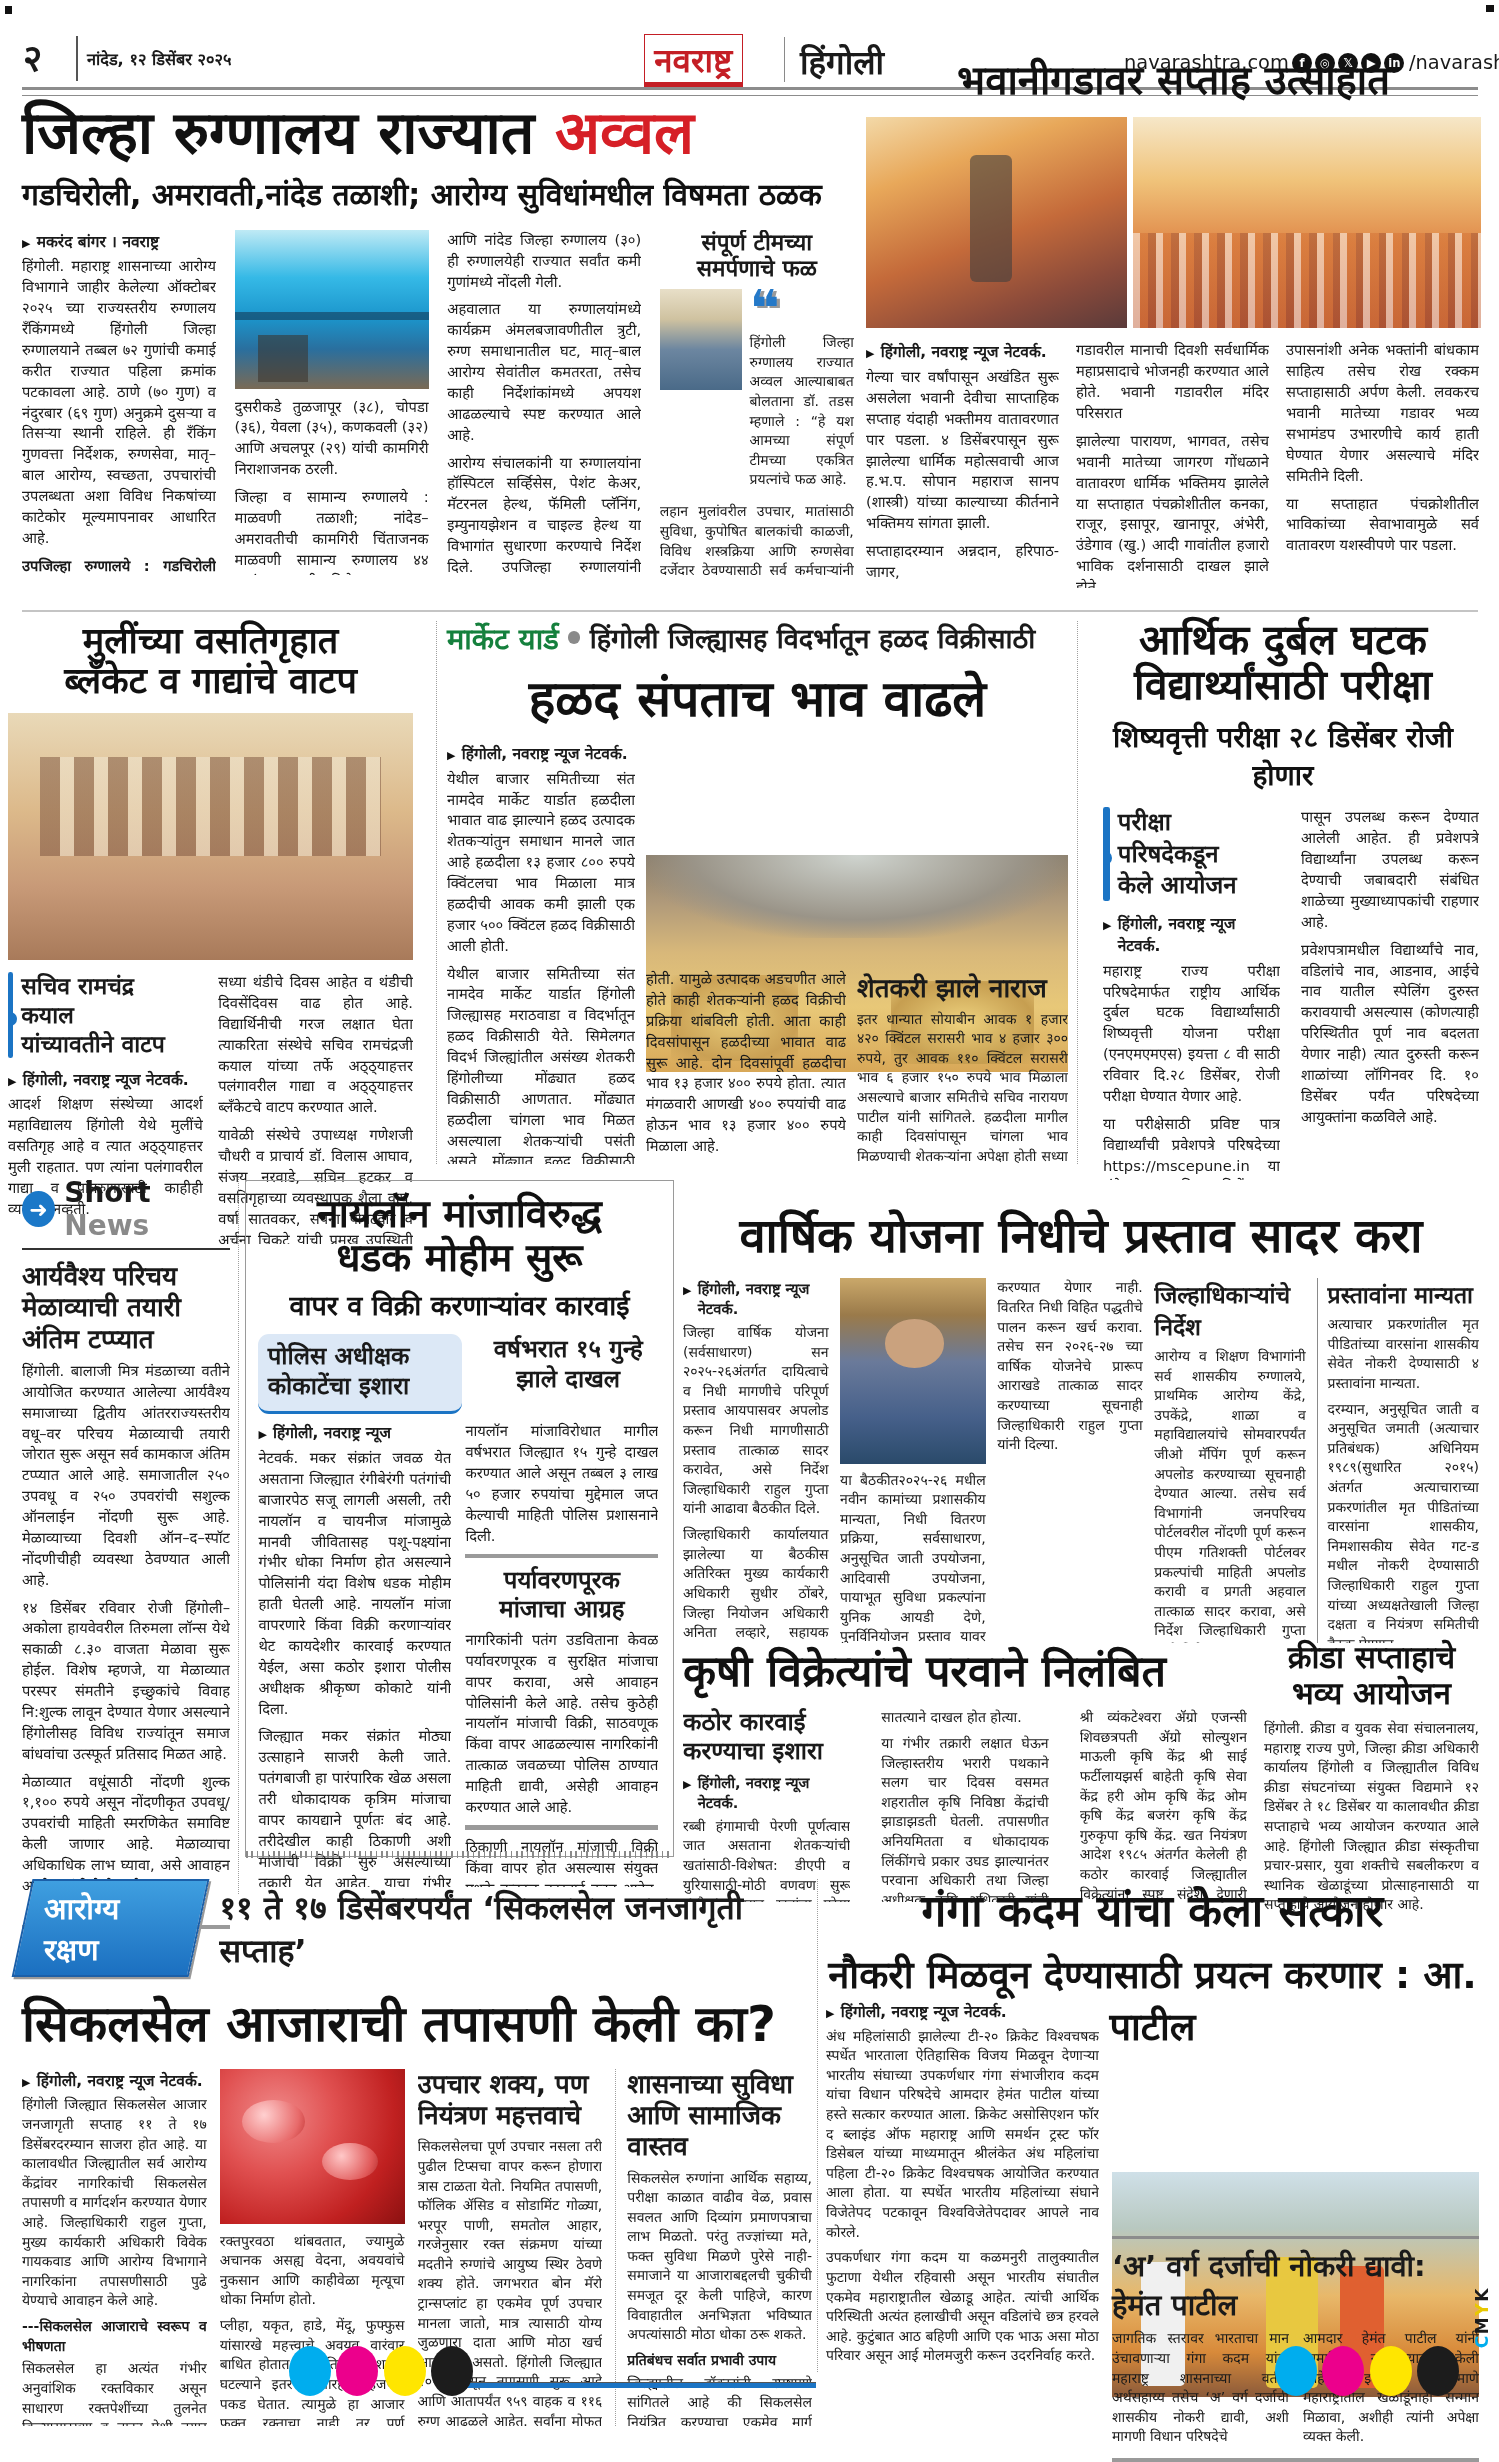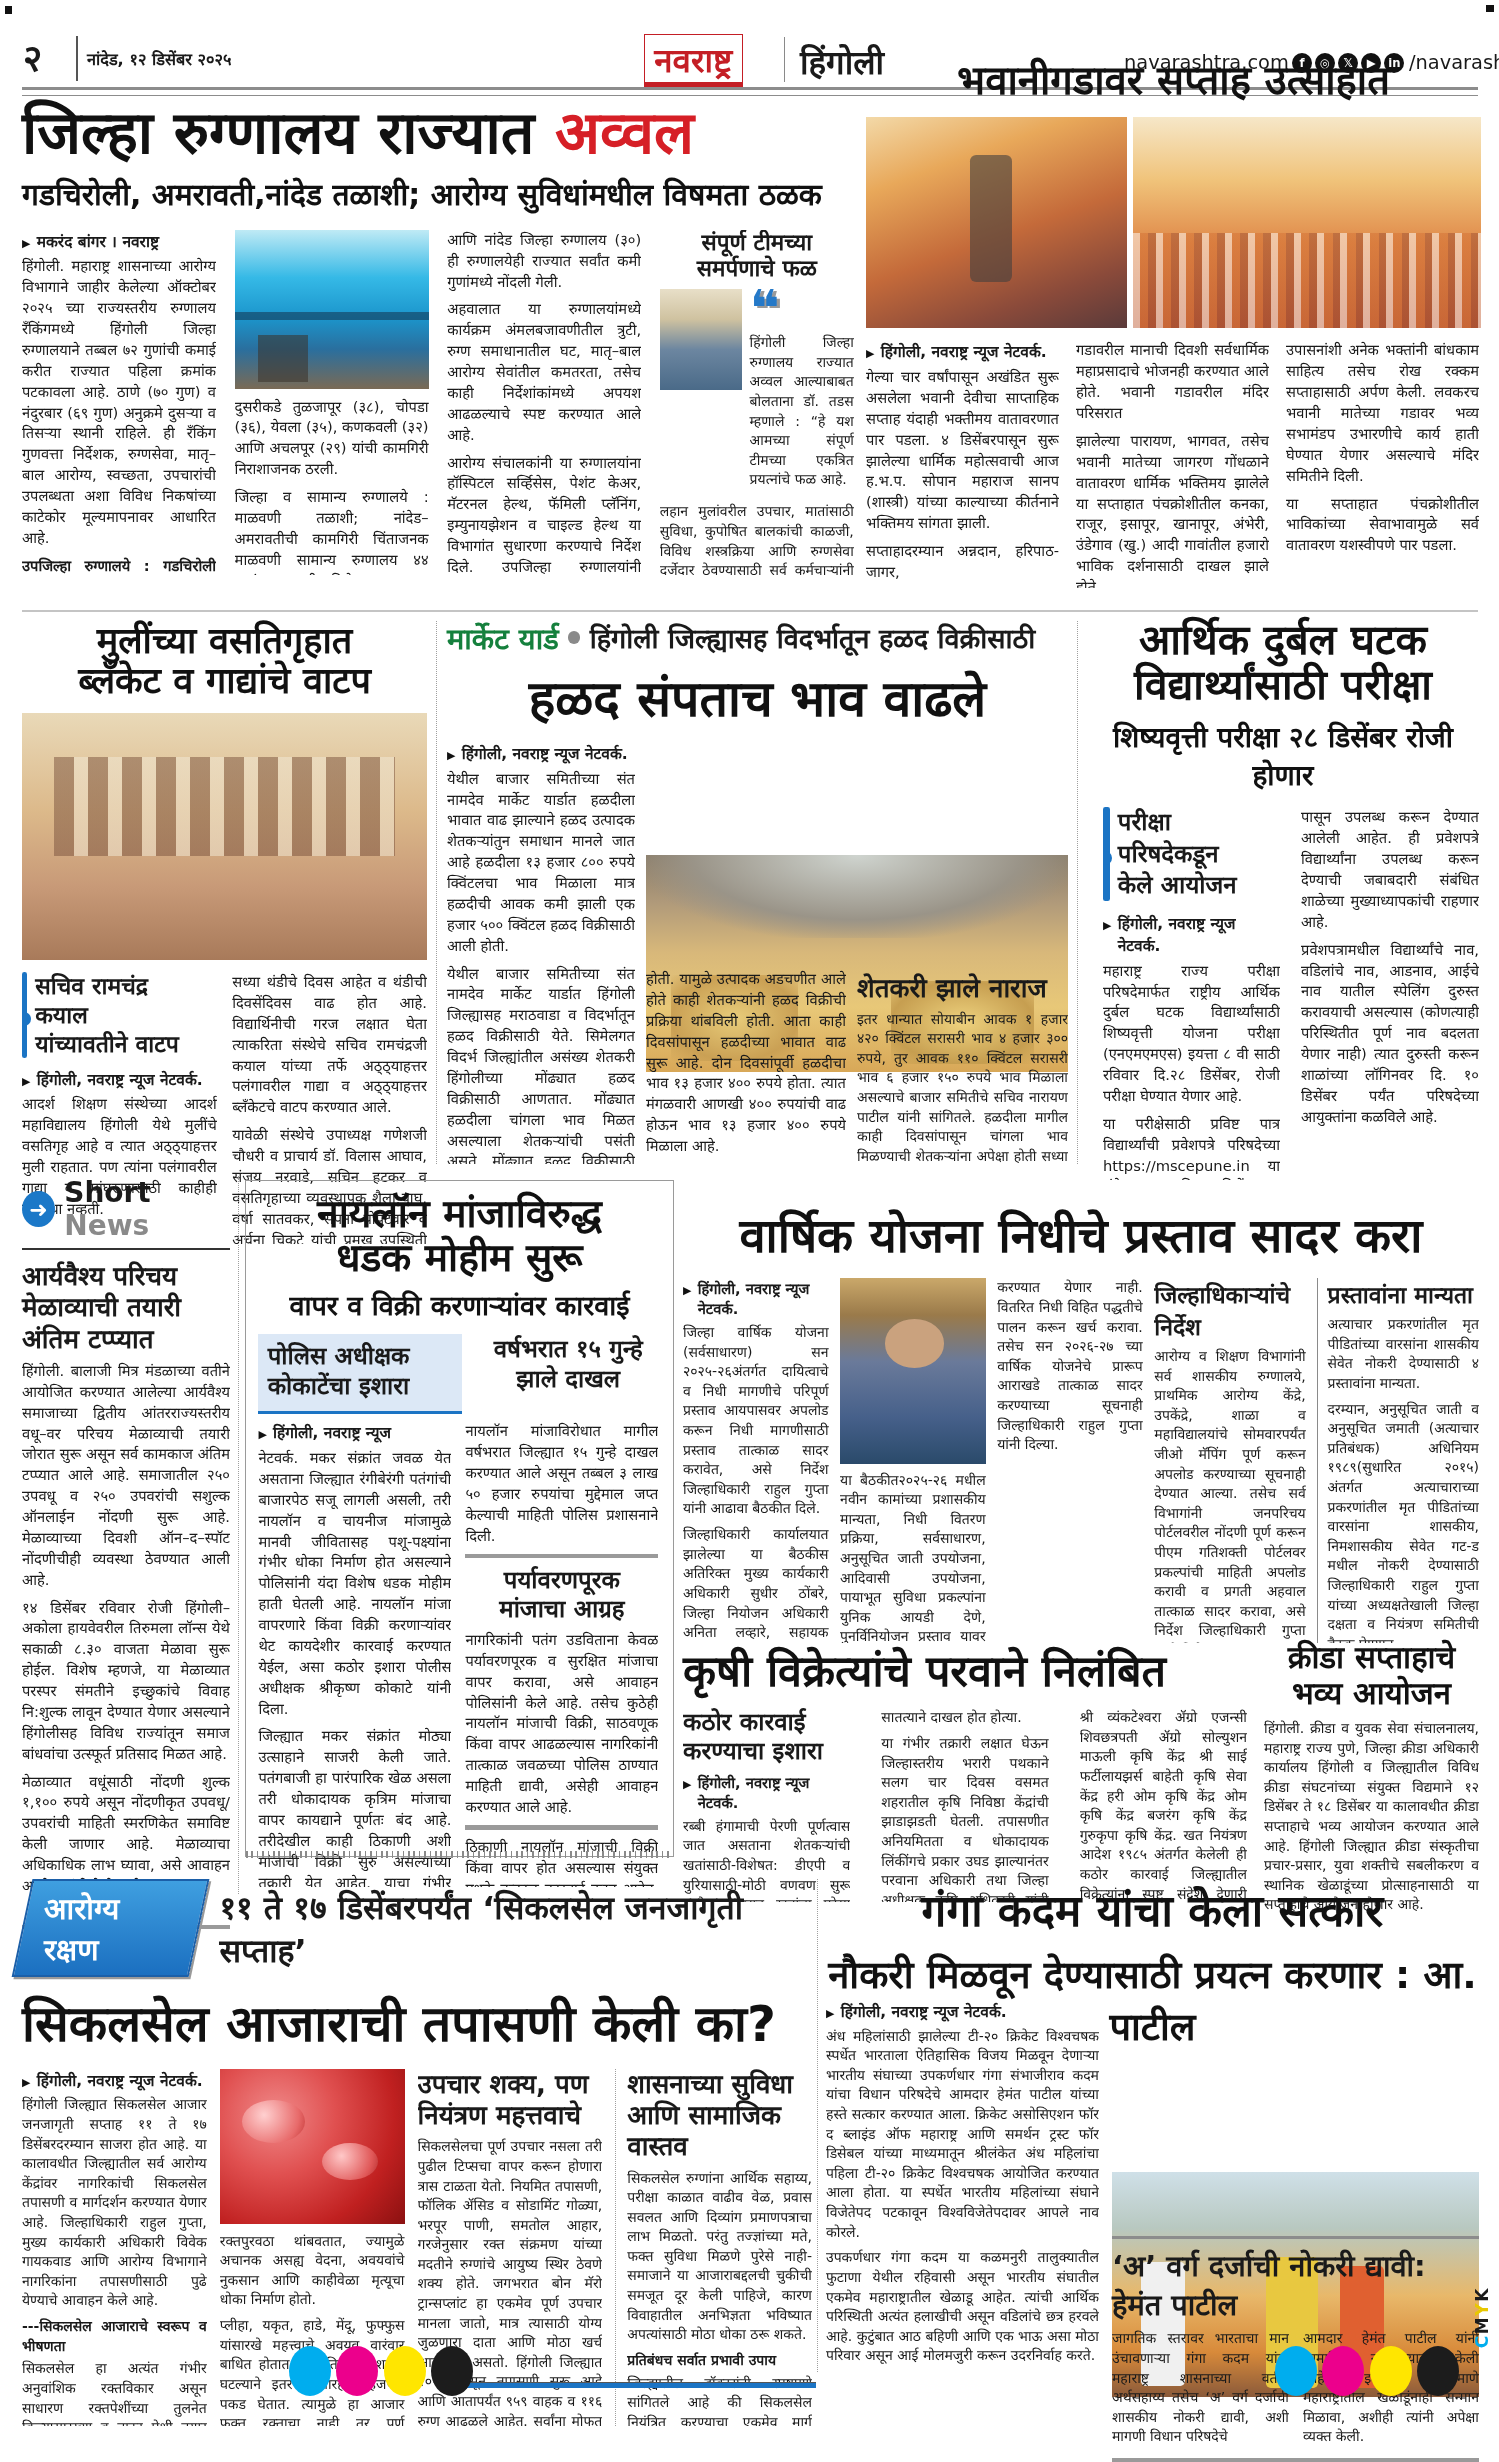--- a/index.html
+++ b/index.html
@@ -131,21 +131,21 @@
       </div>
       <div class="col" style="width:193px;height:248px;">
         <p class="body">उपासनांशी अनेक भक्तांनी बांधकाम साहित्य तसेच रोख रक्कम सप्ताहासाठी अर्पण केली. लवकरच भवानी मातेच्या गडावर भव्य सभामंडप उभारणीचे कार्य हाती घेण्यात येणार असल्याचे मंदिर समितीने दिली.</p>
         <p class="body">या सप्ताहात पंचक्रोशीतील भाविकांच्या सेवाभावामुळे सर्व वातावरण यशस्वीपणे पार पडला.</p>
       </div>
     </div>
   </section>
 
   <div class="abs grayline" style="left:22px;top:610px;width:1456px;"></div>
 
-  <section class="abs" style="left:22px;top:621px;width:405px;">
+  <section class="abs" style="left:8px;top:621px;width:405px;">
     <h1 class="headline tc" style="font-size:36px;line-height:1.12;margin:0;">
       <div>मुलींच्या वसतिगृहात</div>
         <div>ब्लँकेट व गाद्यांचे वाटप</div>
     </h1>
     <div class="photo" style="width:405px;height:247px;margin-top:11px;background:linear-gradient(180deg,#e9d9b8 0%,#dcb98a 40%,#c89a78 70%,#a87a5a 100%);">
       <div class="abs" style="left:8%;top:18%;width:84%;height:40%;background:repeating-linear-gradient(90deg,rgba(120,80,60,.5) 0 20px,rgba(240,230,210,.55) 20px 34px);"></div>
     </div>
     <div class="cols" style="margin-top:12.4px;gap:15.5px;">
       <div class="col" style="width:195px;height:272px;">
         <div class="bluebar-title">
@@ -258,21 +258,21 @@
   <div class="abs dotline" style="left:238px;top:1176px;height:718px;"></div>
 
   <section class="abs" style="left:245px;top:1180px;width:429px;height:677px;border:1.6px solid #9a9a9a;box-sizing:border-box;padding:11px 12.4px 0;">
     <h1 class="headline tc" style="font-size:39px;line-height:1.12;margin:0;">
       <div>नायलॉन मांजाविरुद्ध</div>
         <div>धडक मोहीम सुरू</div>
     </h1>
     <h2 class="headline tc" style="font-size:27px;margin:6.2px 0 0;">वापर व विक्री करणाऱ्यांवर कारवाई</h2>
 
     <div style="display:flex;gap:14px;margin-top:11px;">
-      <div style="width:193px;background:#dce8f6;padding:7.8px 9.3px 9.3px;border-bottom:3.1px solid #1b74c4;">
+      <div style="width:193px;background:#dce8f6;padding:7.8px 9.3px 9.3px;border-bottom:3.1px solid #1b74c4;border-radius:11px;">
         <div class="bold" style="font-size:24px;line-height:1.25;">
           <div>पोलिस अधीक्षक</div>
             <div>कोकाटेंचा इशारा</div>
         </div>
       </div>
       <div style="width:193px;">
         <div class="bold tc" style="font-size:24px;line-height:1.25;">
           <div>वर्षभरात १५ गुन्हे</div>
             <div>झाले दाखल</div>
         </div>

